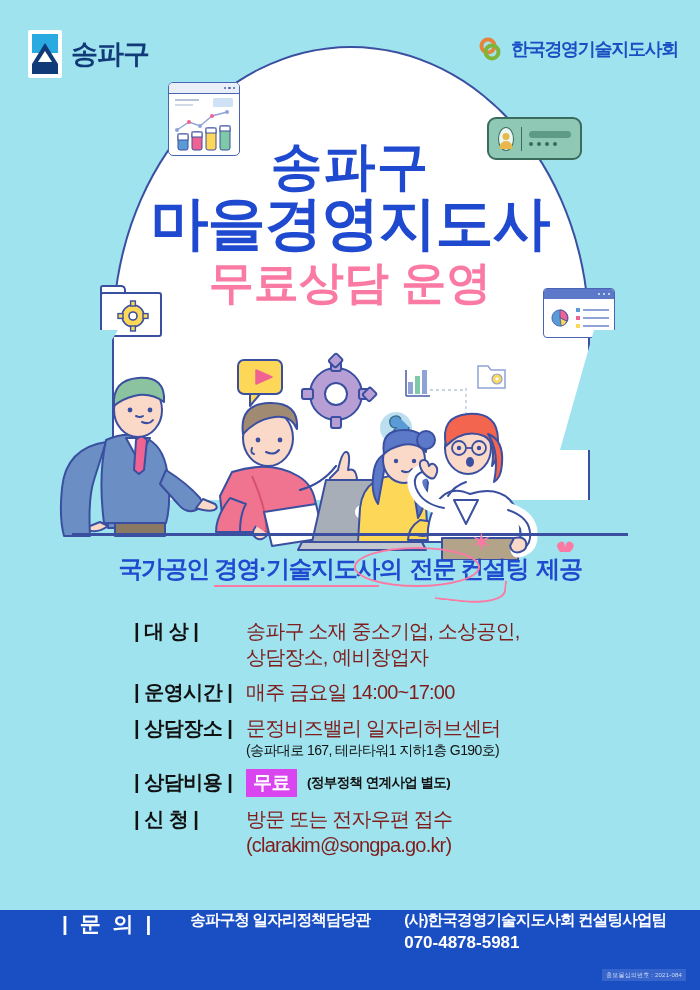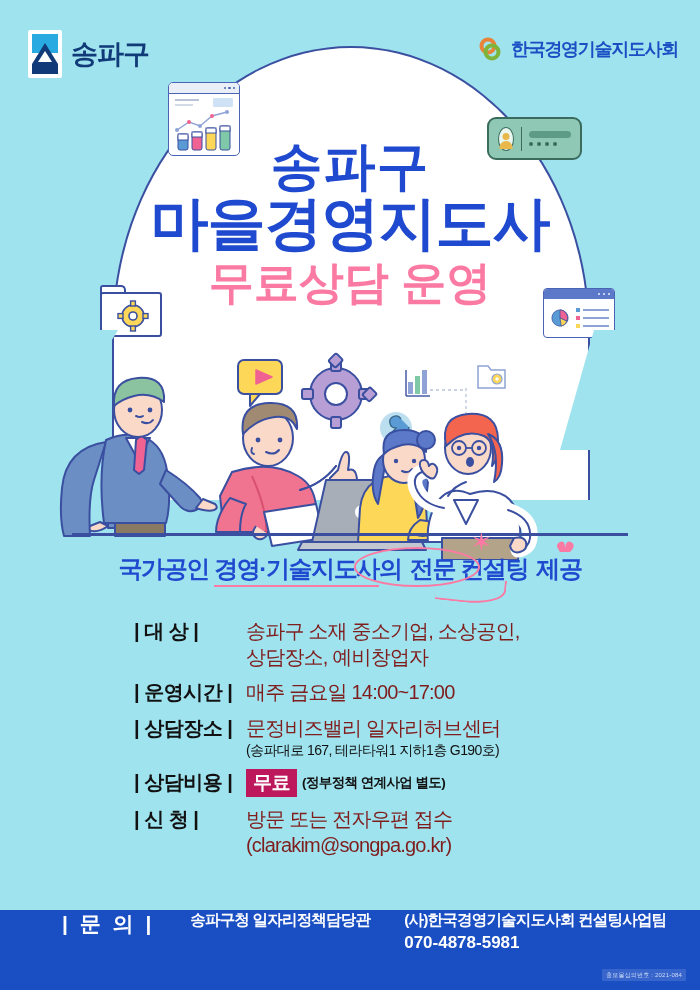--- a/index.html
+++ b/index.html
@@ -232,28 +232,28 @@
   .info-value {
     font-size: 20px; font-weight: 500; color: #7f1d1d;
     letter-spacing: -0.8px; line-height: 1.3;
   }
   .info-sub {
     font-size: 14px; font-weight: 500; color: #111;
     letter-spacing: -0.6px; margin-top: 1px;
   }
   .free-badge {
     display: inline-block;
-    background: #be185d; color: #ffffff;
+    background: #d946ef; color: #ffffff;
     font-size: 19px; font-weight: 800;
     padding: 1px 7px; letter-spacing: -0.5px;
     vertical-align: middle;
   }
   .note-small {
     font-size: 13.5px; font-weight: 700; color: #111;
-    letter-spacing: -0.6px; margin-left: 5px; vertical-align: middle;
+    letter-spacing: -0.6px; margin-left: 10px; vertical-align: middle;
   }
 
   
   .footer {
     position: absolute; left: 0; bottom: 0; width: 700px; height: 80px;
     background: #1a4fc4; z-index: 10;
   }
   .footer-inner {
     display: flex; align-items: flex-start; height: 100%;
     padding-left: 62px; gap: 36px; border-radius: 30px;

